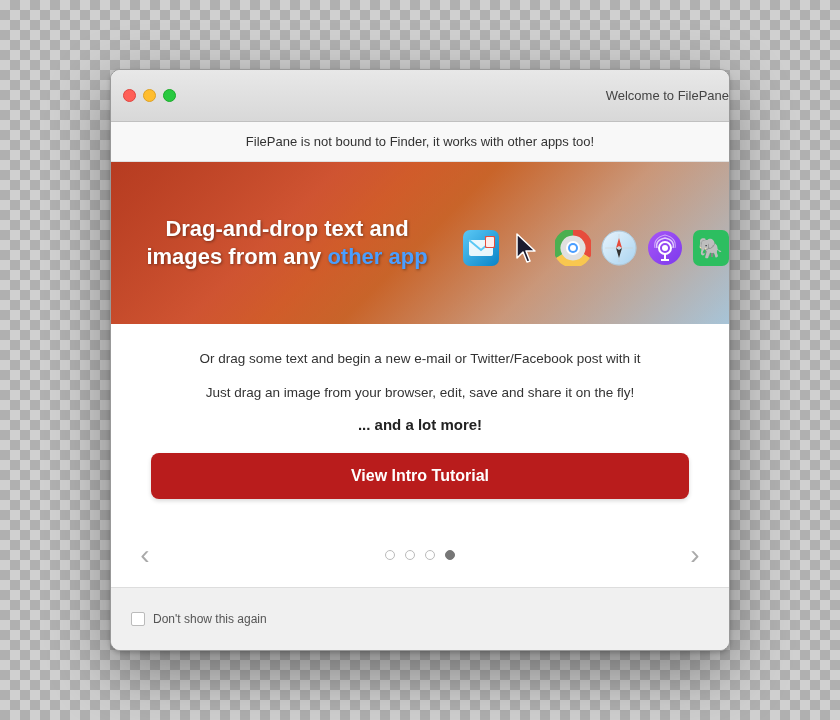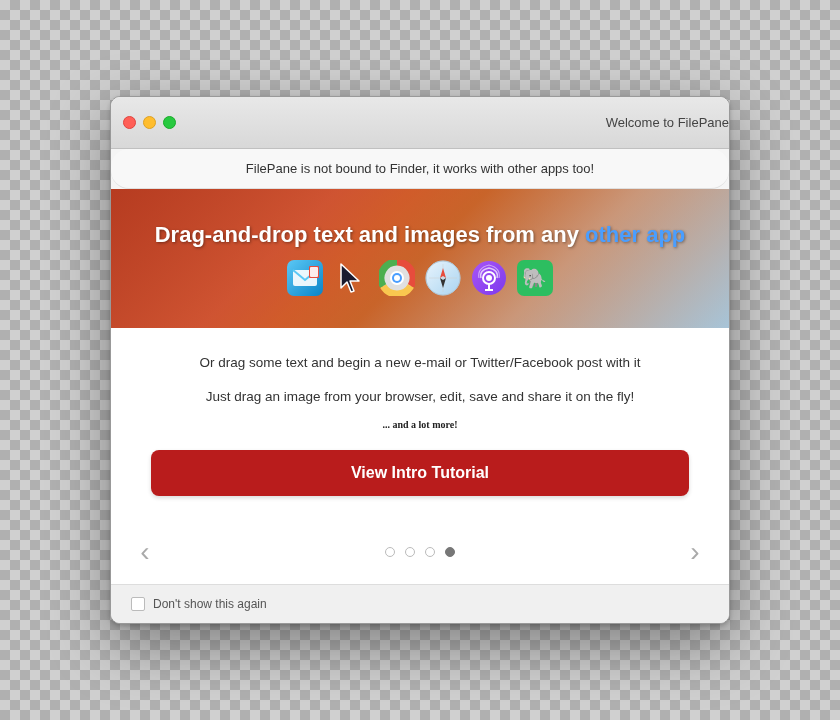--- a/index.html
+++ b/index.html
@@ -66,29 +66,28 @@
       font-weight: 500;
     }
 
     .subtitle-bar {
       background: #f8f8f8;
       padding: 12px 20px;
       text-align: center;
       font-size: 13px;
       color: #333;
       border-bottom: 1px solid #e0e0e0;
-      border-radius: 18px;
     }
 
     .hero-banner {
       width: 100%;
-      height: 139px;
+      height: 162px;
       background: linear-gradient(135deg, #c0392b 0%, #e74c3c 30%, #d35400 50%, #e8a87c 70%, #b8d4e8 100%);
       display: flex;
-      flex-direction: column;
+      flex-direction: row;
       align-items: center;
       justify-content: center;
       position: relative;
       overflow: hidden;
     }
 
     .hero-banner::before {
       content: '';
       position: absolute;
       inset: 0;
@@ -141,25 +140,24 @@
     .content-text {
       text-align: center;
       font-size: 13.5px;
       color: #333;
       line-height: 1.6;
       margin-bottom: 12px;
     }
 
     .content-highlight {
       text-align: center;
-      font-size: 10px;
+      font-size: 15px;
       font-weight: 600;
       color: #222;
       margin: 10px 0 20px;
-      font-family: Liberation Serif, serif;
     }
 
     .cta-button {
       display: block;
       width: 100%;
       padding: 14px;
       background: #b91c1c;
       color: white;
       font-size: 16px;
       font-weight: 600;
@@ -203,21 +201,21 @@
       cursor: pointer;
     }
 
     .nav-dot.active {
       background: #777;
       border-color: #777;
     }
 
     .footer {
       background: #f0f0f0;
-      padding: 12px 20px;
+      padding: 24px 20px;
       display: flex;
       align-items: flex-start;
       gap: 8px;
       border-top: 1px solid #ddd;
     }
 
     .checkbox {
       width: 14px;
       height: 14px;
       border: 1.5px solid #bbb;

